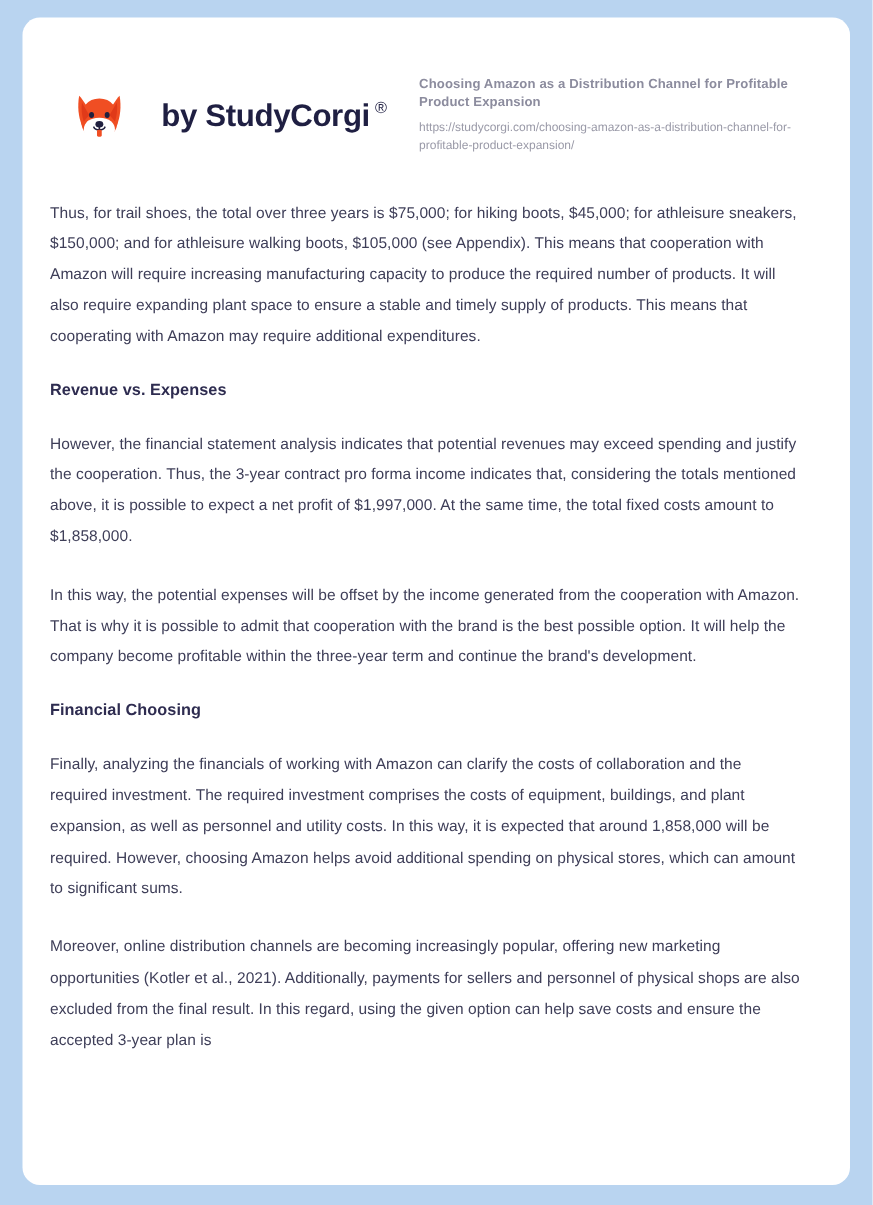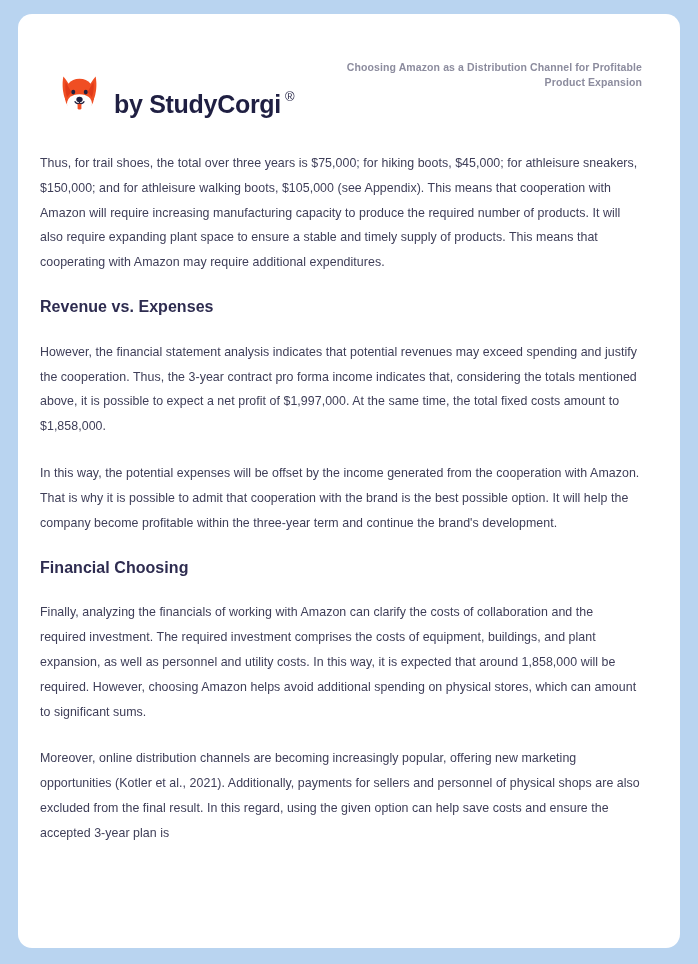--- a/index.html
+++ b/index.html
@@ -30,22 +30,22 @@
   
   .doc-header {
     display: flex;
     align-items: flex-start;
     justify-content: space-between;
     padding: 44px 38px 0 38px;
   }
 
   .brand {
     display: flex;
-    align-items: flex-end;
-    gap: 11px;
+    align-items: center;
+    gap: 26px;
     flex: 0 0 auto;
     padding-top: 12px;
   }
 
   .corgi-logo {
     width: 47px;
     height: 47px;
     display: block;
   }
 
@@ -67,21 +67,21 @@
     font-size: 13px;
     line-height: 1;
     margin-left: 4px;
     margin-top: -2px;
     color: #1f1f42;
     font-weight: normal;
   }
 
   .header-meta {
     flex: 1 1 auto;
-    text-align: right;
+    text-align: left;
     padding-left: 26px;
     padding-top: 2px;
     max-width: 352px;
     margin-left: auto;
   }
   .header-title {
     font-size: 10.5px;
     font-weight: bold;
     color: #8c8c9e;
     line-height: 1.42;
@@ -104,21 +104,21 @@
   .doc-body p {
     font-size: 12.4px;
     line-height: 2.0;
     color: #3e3e58;
     margin: 0 0 22px 0;
     letter-spacing: 0.05px;
   }
   .doc-body p:last-child { margin-bottom: 4px; }
 
   .section-heading {
-    font-size: 16px;
+    font-size: 13px;
     font-weight: bold;
     color: #2e2c50;
     margin: 10px 0 22px 0;
     letter-spacing: 0.05px;
     line-height: 1.3;
   }
 </style>
 </head>
 <body>
 
@@ -158,20 +158,21 @@
       </span>
 
       <span class="brand-wordmark">
         <span class="brand-text">by StudyCorgi</span>
         <span class="brand-reg">®</span>
       </span>
     </div>
 
     <div class="header-meta">
       <div class="header-title">Choosing Amazon as a Distribution Channel for Profitable Product Expansion</div>
+      <div class="header-url">https://studycorgi.com/choosing-amazon-as-a-distribution-channel-for-profitable-product-expansion/</div>
     </div>
   </div>
 
   <div class="doc-body" id="doc-body">
       <p>Thus, for trail shoes, the total over three years is $75,000; for hiking boots, $45,000; for athleisure sneakers, $150,000; and for athleisure walking boots, $105,000 (see Appendix). This means that cooperation with Amazon will require increasing manufacturing capacity to produce the required number of products. It will also require expanding plant space to ensure a stable and timely supply of products. This means that cooperating with Amazon may require additional expenditures.</p>
       <h2 class="section-heading">Revenue vs. Expenses</h2>
       <p>However, the financial statement analysis indicates that potential revenues may exceed spending and justify the cooperation. Thus, the 3-year contract pro forma income indicates that, considering the totals mentioned above, it is possible to expect a net profit of $1,997,000. At the same time, the total fixed costs amount to $1,858,000.</p>
       <p>In this way, the potential expenses will be offset by the income generated from the cooperation with Amazon. That is why it is possible to admit that cooperation with the brand is the best possible option. It will help the company become profitable within the three-year term and continue the brand's development.</p>
       <h2 class="section-heading">Financial Choosing</h2>
       <p>Finally, analyzing the financials of working with Amazon can clarify the costs of collaboration and the required investment. The required investment comprises the costs of equipment, buildings, and plant expansion, as well as personnel and utility costs. In this way, it is expected that around 1,858,000 will be required. However, choosing Amazon helps avoid additional spending on physical stores, which can amount to significant sums.</p>

